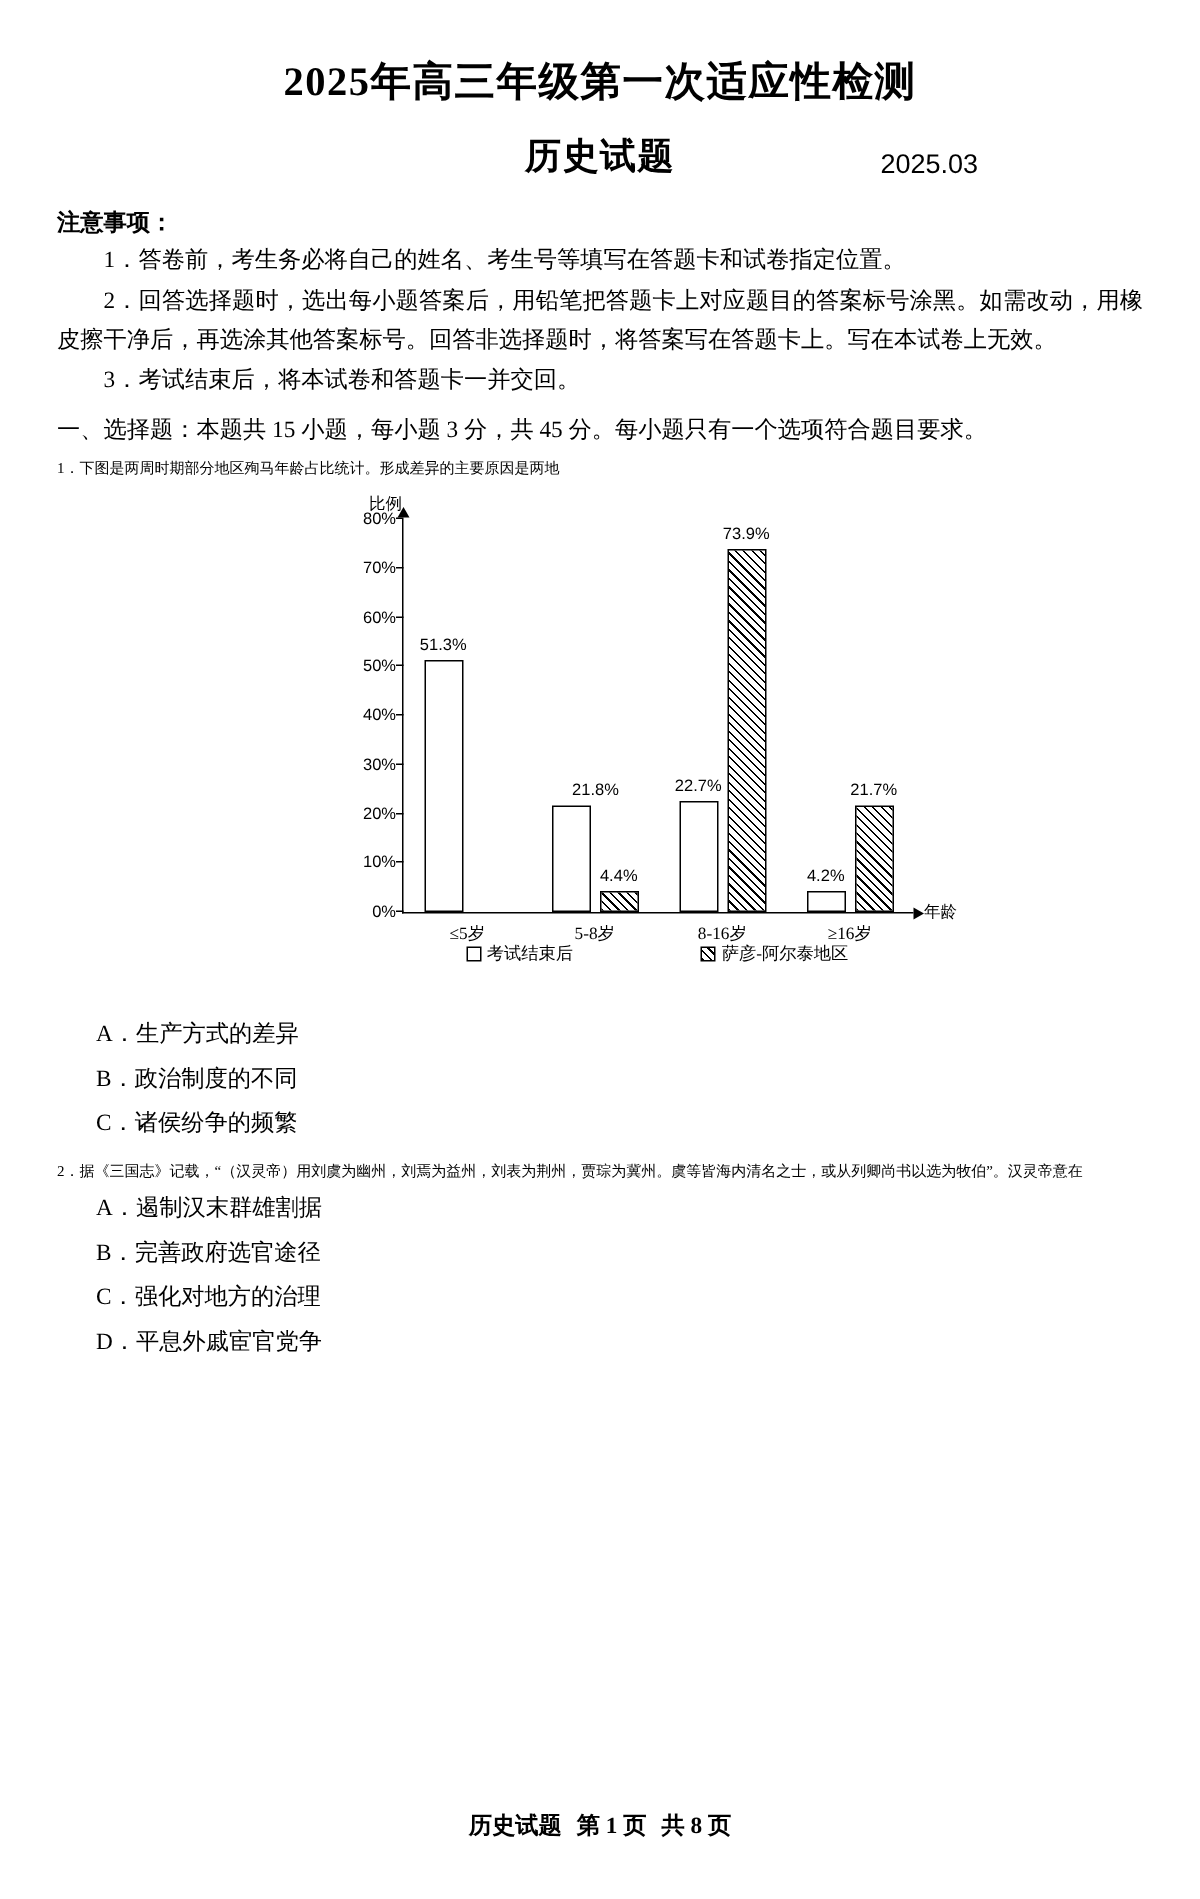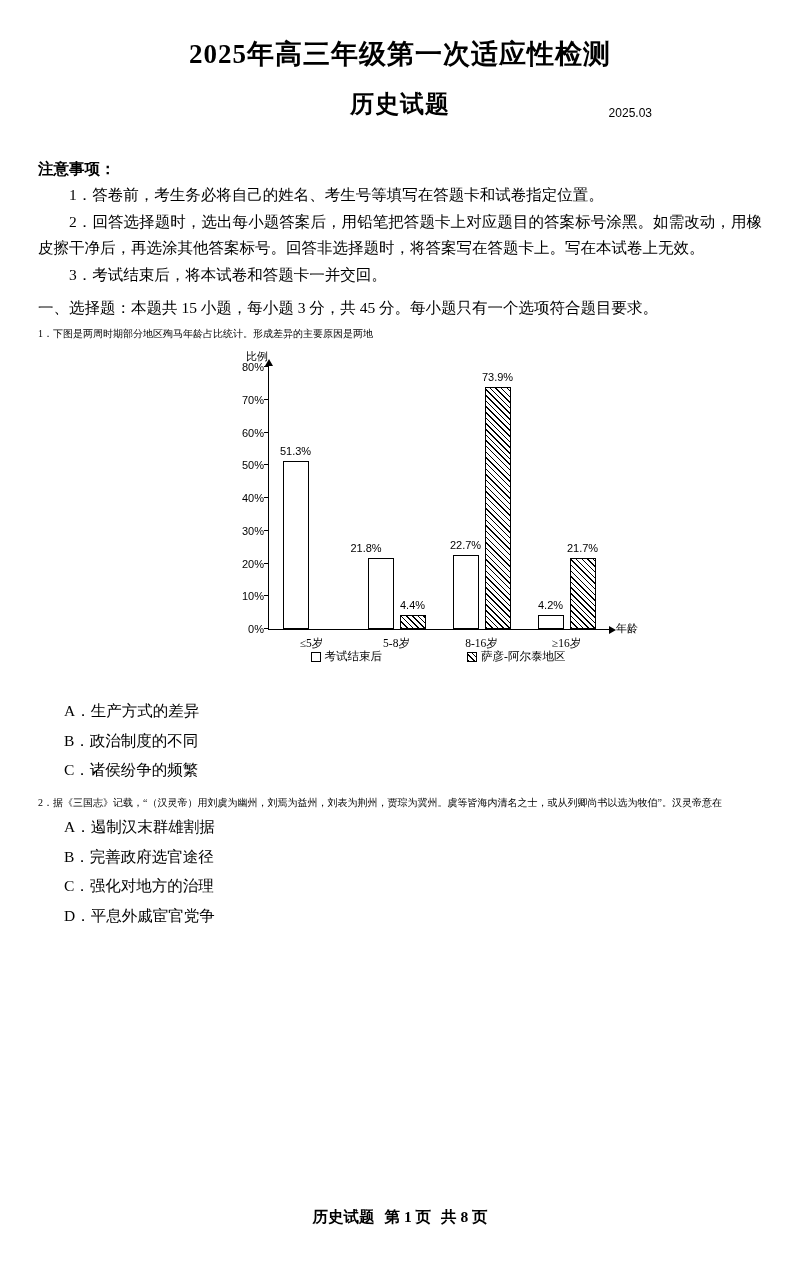--- a/index.html
+++ b/index.html
@@ -38,28 +38,28 @@
   }
   .title-sub {
     font-size: 24px;
     font-weight: bold;
     letter-spacing: 1px;
   }
   .title-date {
     position: absolute;
     right: 110px;
     bottom: 2px;
-    font-size: 12px;
+    font-size: 18px;
     font-weight: normal;
     font-family: "Liberation Sans", sans-serif;
   }
   .notice-head {
     font-size: 15.5px;
     font-weight: bold;
-    margin-top: 37px;
+    margin-top: 16px;
     margin-bottom: 2px;
   }
   p.para {
     font-size: 15.5px;
     line-height: 1.72;
     margin: 0;
     text-align: justify;
   }
   p.indent2 {
     text-indent: 2em;
@@ -234,21 +234,21 @@
           <div class="ytick-mark" style="bottom: 196.5px;"></div>
           <div class="ytick" style="bottom: 229.25px;">70%</div>
           <div class="ytick-mark" style="bottom: 229.25px;"></div>
           <div class="ytick" style="bottom: 262px;">80%</div>
           <div class="ytick-mark" style="bottom: 262px;"></div>
           <div class="xcat" style="left: 42.5px;">≤5岁</div>
           <div class="bar plain" style="left: 13.5px; width: 26px; height: 168.007px;"></div>
           <div class="barlabel" style="left: 26.5px; bottom: 172.007px;">51.3%</div>
           <div class="xcat" style="left: 127.5px;">5-8岁</div>
           <div class="bar plain" style="left: 98.5px; width: 26px; height: 71.395px;"></div>
-          <div class="barlabel" style="left: 97px; bottom: 75.395px;">21.8%</div>
+          <div class="barlabel" style="left: 128px; bottom: 75.395px;">21.8%</div>
           <div class="bar hatch" style="left: 130.5px; width: 26px; height: 14.41px;"></div>
           <div class="barlabel" style="left: 143.5px; bottom: 18.41px;">4.4%</div>
           <div class="xcat" style="left: 212.5px;">8-16岁</div>
           <div class="bar plain" style="left: 183.5px; width: 26px; height: 74.3425px;"></div>
           <div class="barlabel" style="left: 196.5px; bottom: 78.3425px; margin-top: 32px;">22.7%</div>
           <div class="bar hatch" style="left: 215.5px; width: 26px; height: 242.023px;"></div>
           <div class="barlabel" style="left: 228.5px; bottom: 246.023px;">73.9%</div>
           <div class="xcat" style="left: 297.5px;">≥16岁</div>
           <div class="bar plain" style="left: 268.5px; width: 26px; height: 13.755px;"></div>
           <div class="barlabel" style="left: 281.5px; bottom: 17.755px;">4.2%</div>

